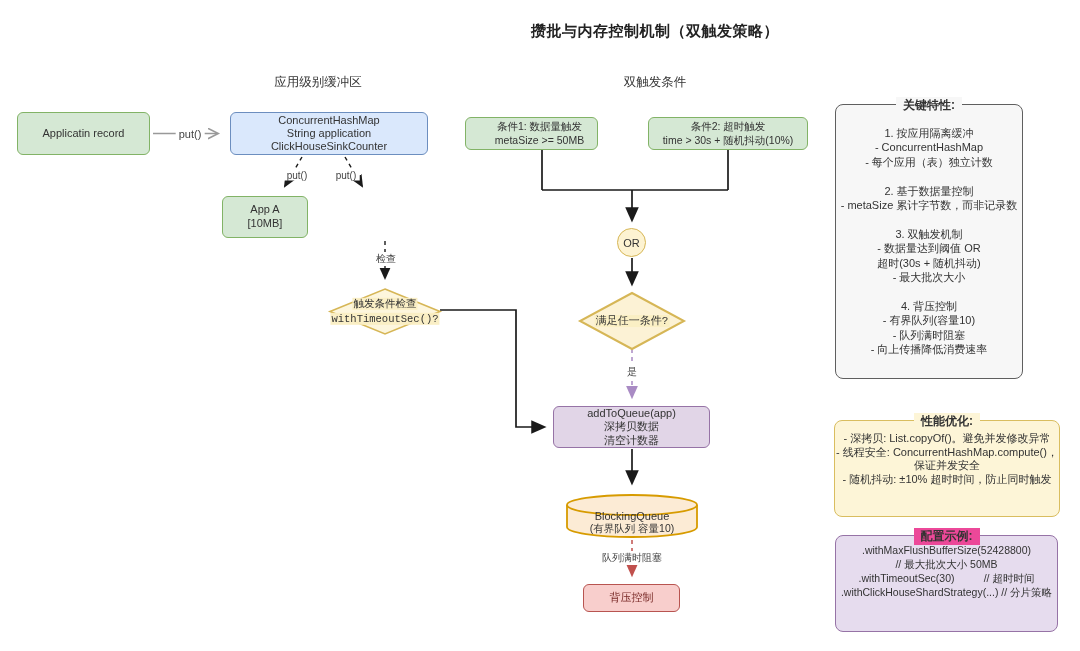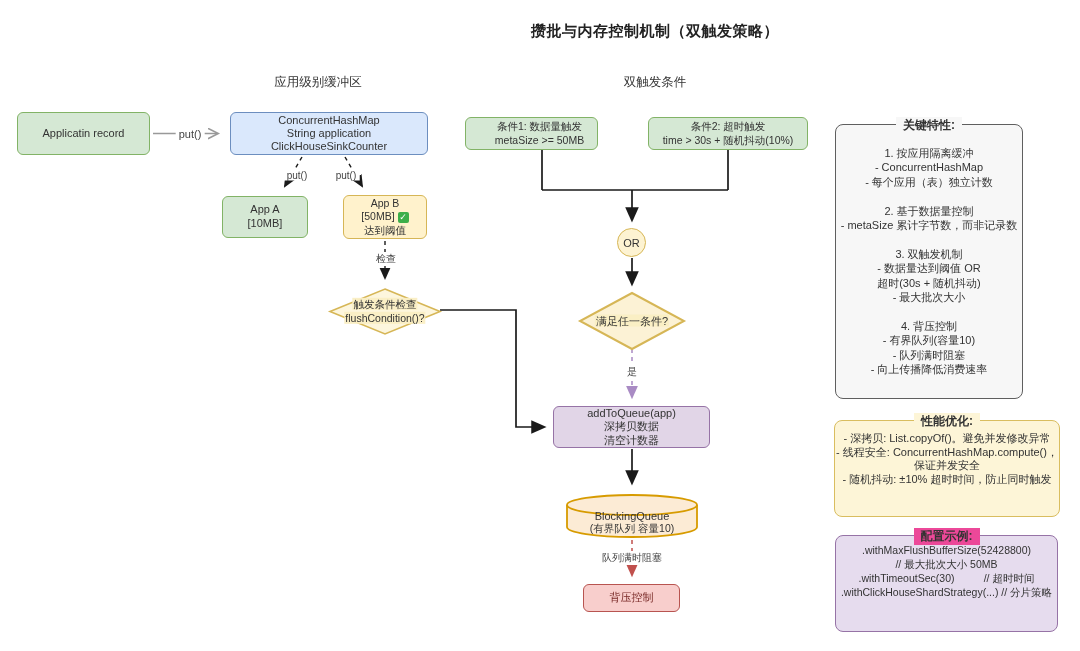--- a/index.html
+++ b/index.html
@@ -23,21 +23,21 @@
   .row { display:flex; align-items:center; gap:3px; }
   .check { display:inline-block; width:11px; height:11px; background:#3daf4a; border-radius:2px;
            color:#fff; font-size:9px; line-height:11px; text-align:center; font-weight:bold; }
 
   .orcircle { position:absolute; left:617px; top:228px; width:29px; height:29px; border-radius:50%;
               background:#fdf3d2; border:1.6px solid #d6b656; display:flex; align-items:center; justify-content:center;
               font-size:11px; color:#333; box-sizing:border-box; }
 
   .dtext { position:absolute; transform:translate(-50%,-50%); text-align:center; font-size:10.5px;
            color:#333; line-height:1.35; white-space:nowrap; }
-  .dtext span { background:rgba(250,238,195,.95); padding:0 1px; }
+  .dtext span { background:rgba(250,238,195,.95); padding:0 1px;font-family:Liberation Mono, monospace; }
 
   .cyl-text { position:absolute; transform:translate(-50%,-50%); text-align:center; color:#333; white-space:nowrap; }
 
   .elabel { position:absolute; transform:translate(-50%,-50%); background:#ffffff; padding:0 3px;
             font-size:10px; color:#444; white-space:nowrap; }
 
   .panel { position:absolute; border-radius:8px; box-sizing:border-box; text-align:center; color:#333; }
   .panel .legend { position:absolute; top:-8px; left:50%; transform:translateX(-50%); padding:0 7px;
                    font-size:12px; font-weight:bold; white-space:nowrap; }
   .p-grey   { background:#f7f7f7; border:1.3px solid #5f5f5f; }
@@ -108,32 +108,24 @@
 
   <div class="node green" style="left:17px; top:112px; width:133px; height:43px;">
     <span>Applicatin record</span>
   </div>
 
   <div class="node green" style="left:222px; top:196px; width:86px; height:42px;">
     <span>App A</span>
     <span>[10MB]</span>
   </div>
 
-  <div class="node yellow smalltxt" style="left:343px; top:195px; width:84px; height:44px; line-height:1.25;">
-    <span>App B</span>
-    <span class="row">
-      <span>[50MB]</span>
-      <span class="check">✓</span>
-    </span>
-    <span>达到阈值</span>
-  </div>
 
   <div class="dtext" style="left:385px; top:311px;">
     <span>触发条件检查</span><br>
-    <span>flushCondition()?</span>
+    <span>withTimeoutSec()?</span>
   </div>
 
   <div class="node green smalltxt" style="left:465px; top:117px; width:133px; height:33px; line-height:1.3;padding-left:16px;">
     <span>条件1: 数据量触发</span>
     <span>metaSize &gt;= 50MB</span>
   </div>
   <div class="node green smalltxt" style="left:648px; top:117px; width:160px; height:33px; line-height:1.3;text-align:right;">
     <span>条件2: 超时触发</span>
     <span>time &gt; 30s + 随机抖动(10%)</span>
   </div>
@@ -159,21 +151,21 @@
     <span>背压控制</span>
   </div>
 
   <div class="elabel" style="left:190px; top:134px; font-size:11px;">put()</div>
   <div class="elabel" style="left:297px; top:175px;">put()</div>
   <div class="elabel" style="left:346px; top:175px;">put()</div>
   <div class="elabel" style="left:386px; top:259px;">检查</div>
   <div class="elabel" style="left:632px; top:372px;">是</div>
   <div class="elabel" style="left:632px; top:558px;">队列满时阻塞</div>
 
-  <div class="panel p-grey" style="left:835px; top:124px; width:188px; height:275px;">
+  <div class="panel p-grey" style="left:835px; top:104px; width:188px; height:275px;">
     <div class="legend">关键特性:</div>
     <div class="content">
       <div class="kf-line">1. 按应用隔离缓冲</div>
       <div class="kf-line">- ConcurrentHashMap</div>
       <div class="kf-line">- 每个应用（表）独立计数</div>
       <div class="kf-line"></div>
       <div class="kf-line">2. 基于数据量控制</div>
       <div class="kf-line">- metaSize 累计字节数，而非记录数</div>
       <div class="kf-line"></div>
       <div class="kf-line">3. 双触发机制</div>

